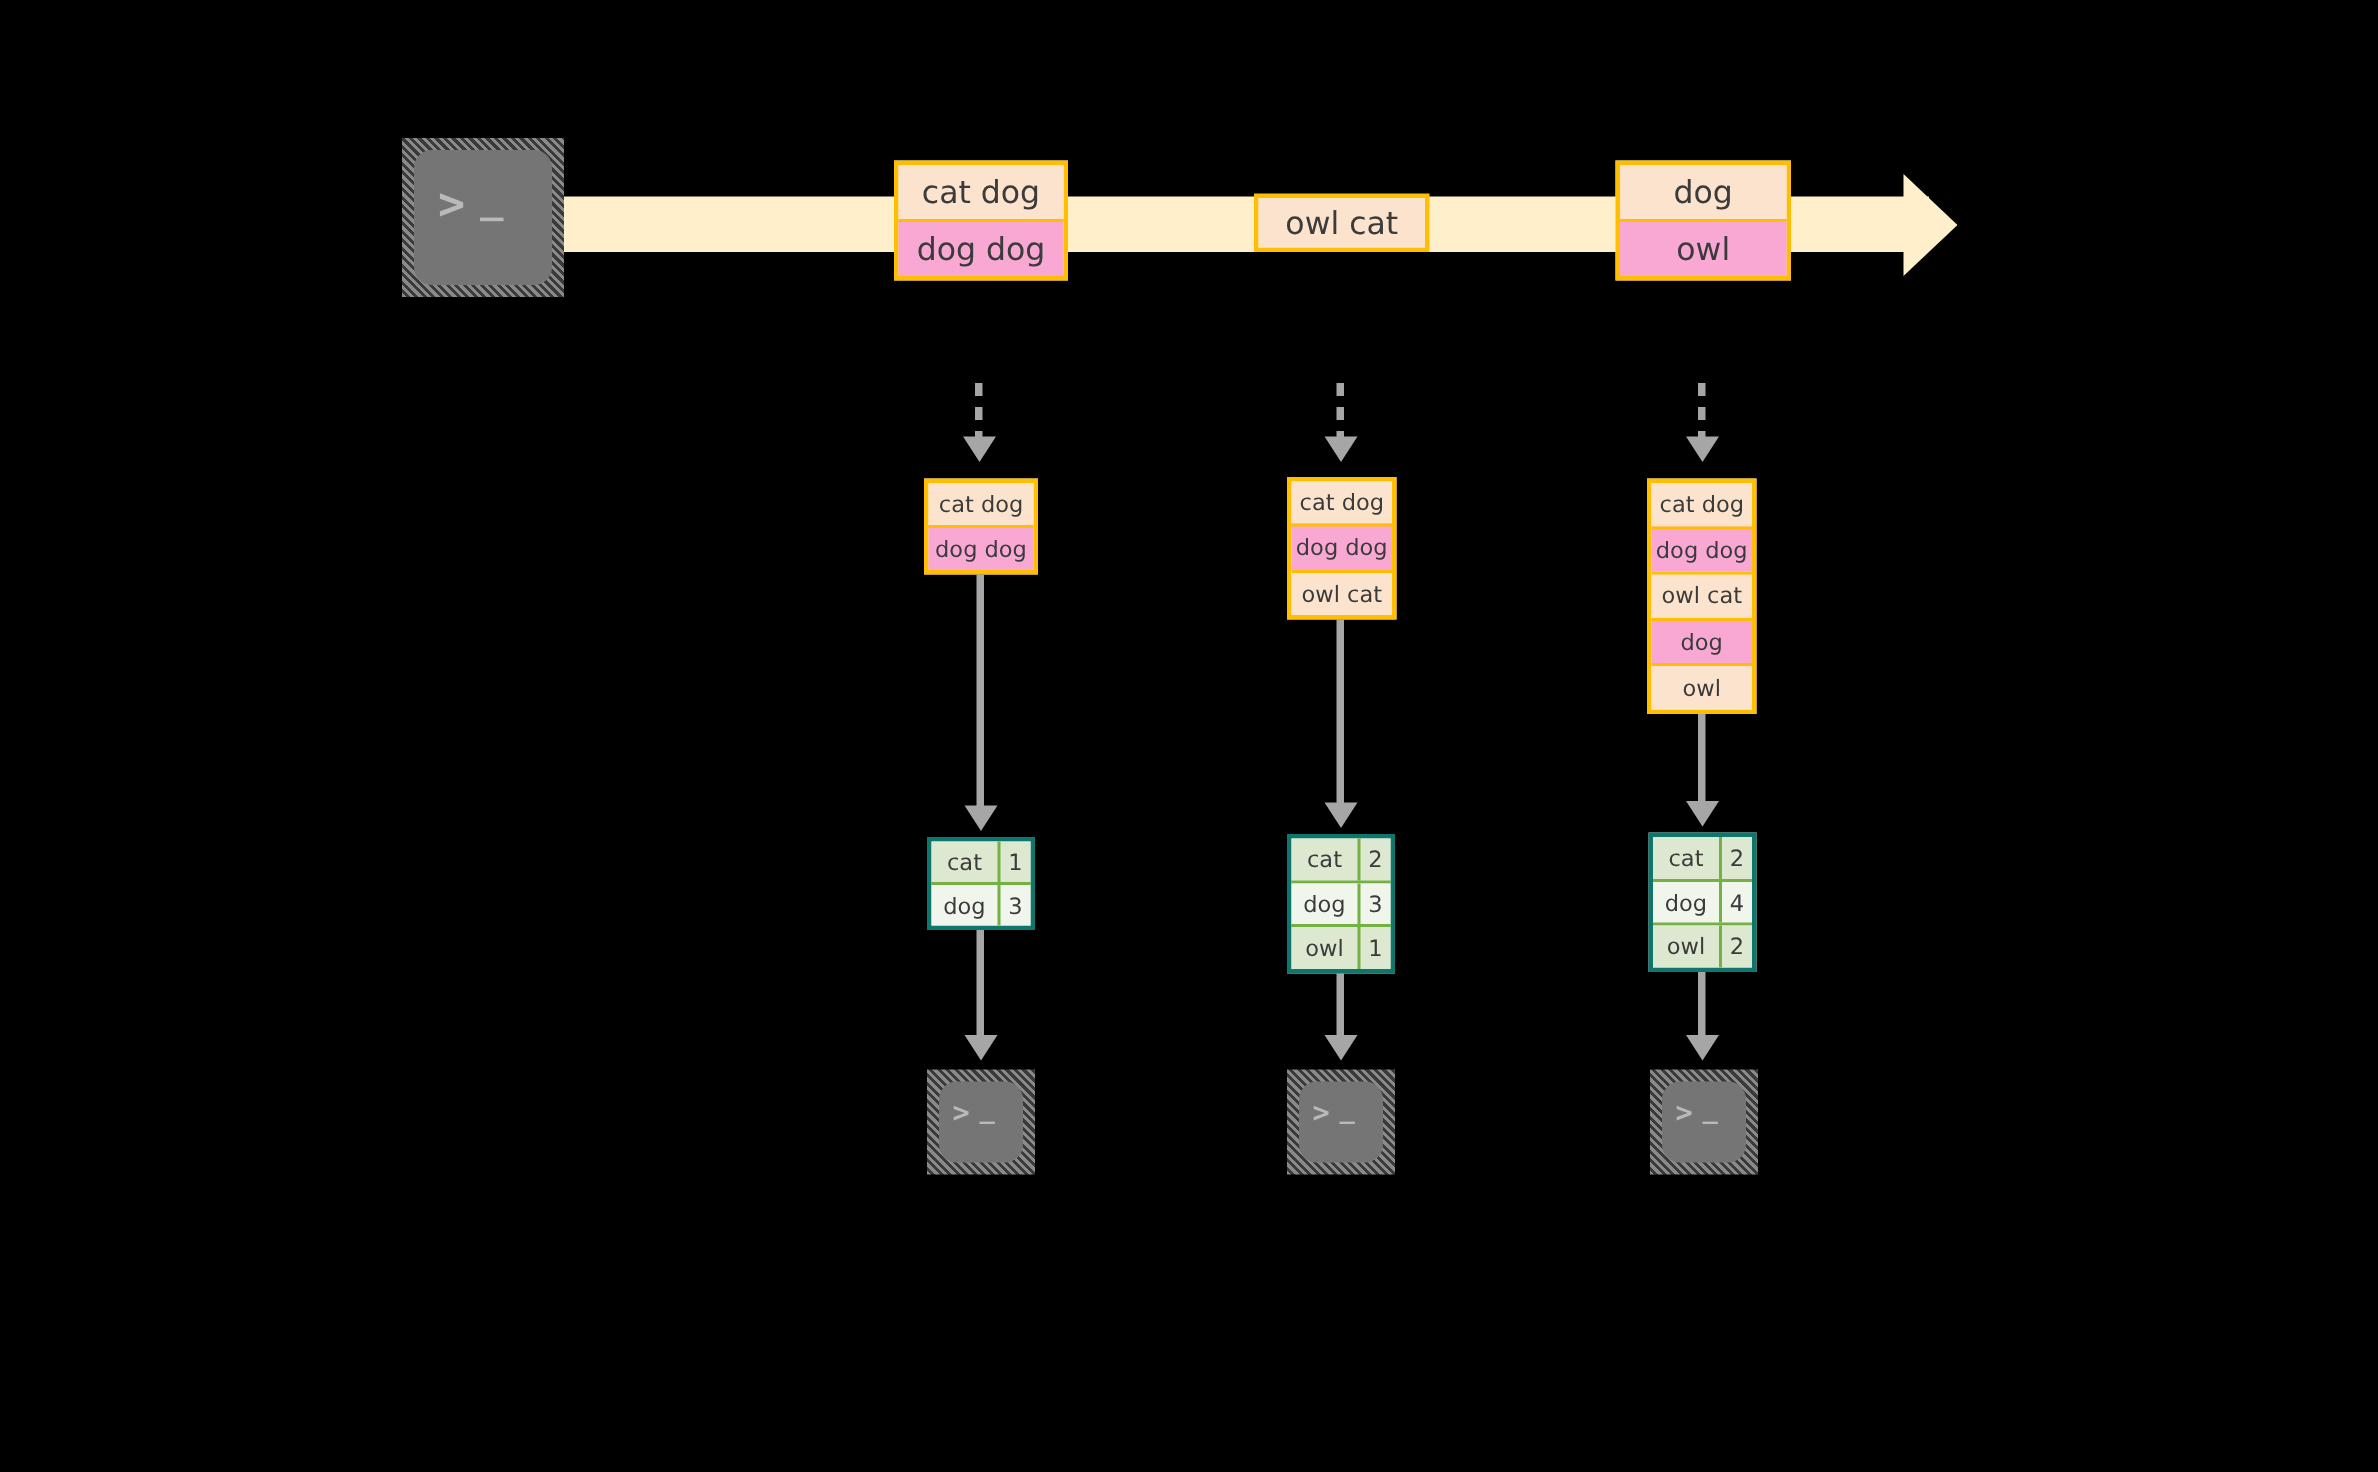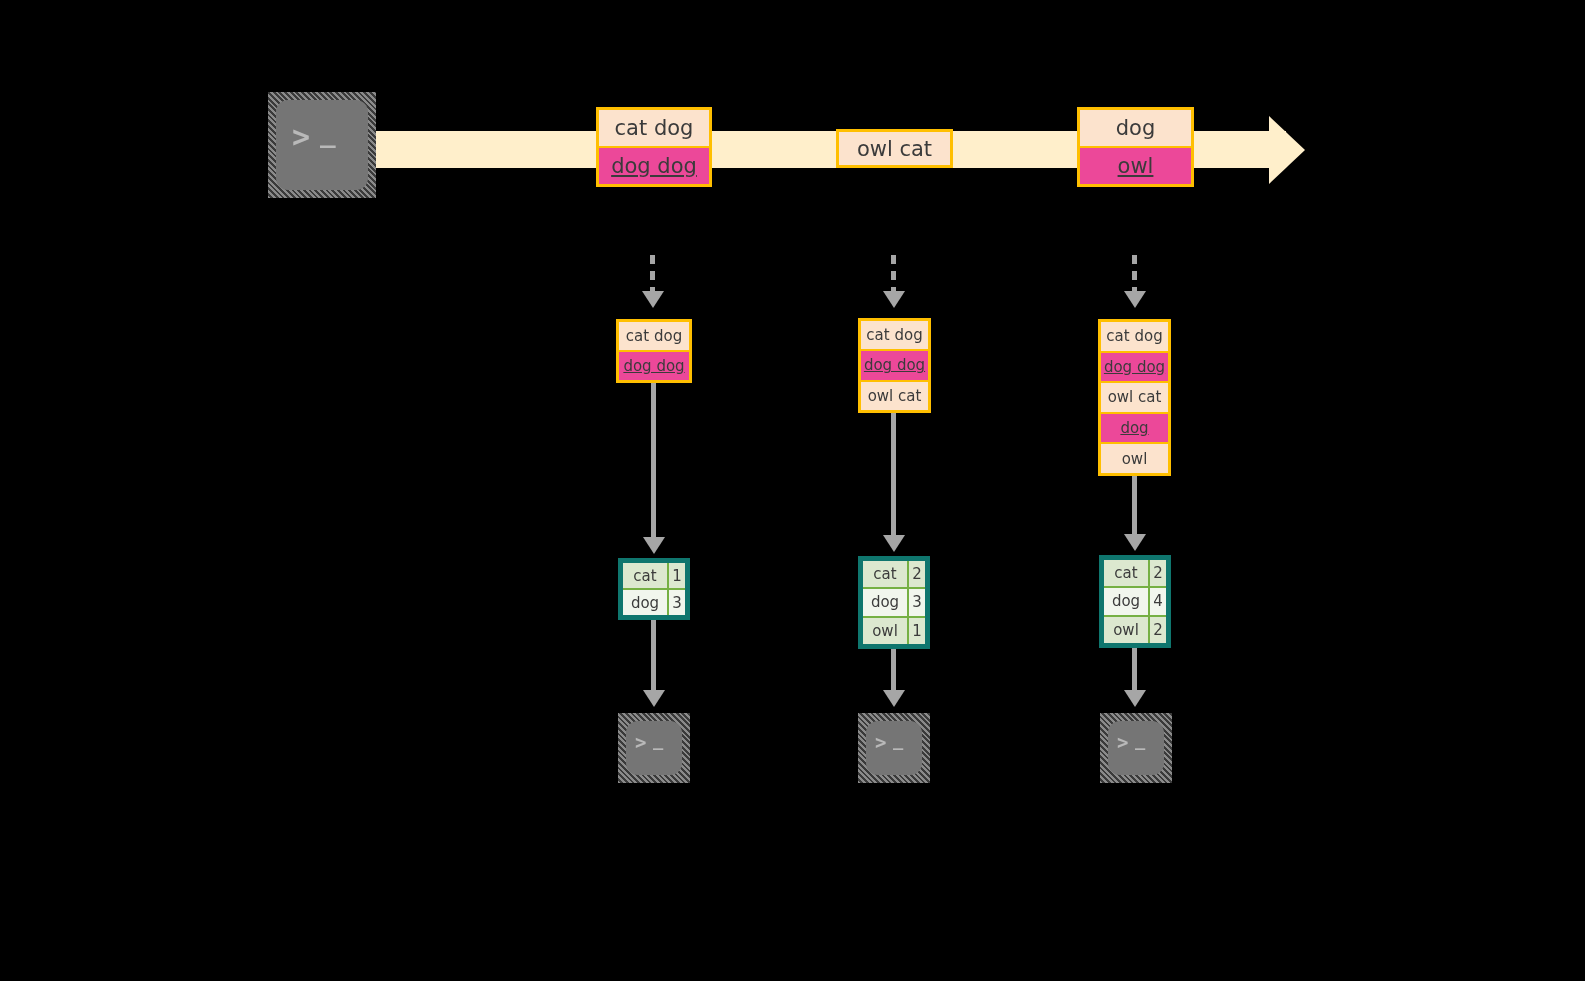--- a/index.html
+++ b/index.html
@@ -71,27 +71,27 @@
   .evt-row {
     box-sizing: border-box;
     display: flex;
     align-items: center;
     justify-content: center;
     color: #3b3b3b;
     white-space: nowrap;
     flex: 1 1 auto;
   }
   .evt-row.shade-a { background: #FCE3CD; }
-  .evt-row.shade-b { background: #ec4899; text-decoration: underline; }
+  .evt-row.shade-b { background: #f9a8d4; }
   .evt-row + .evt-row { border-top: 2px solid #FFBF00; }
 
   
   .res-table {
     box-sizing: border-box;
-    border: 5px solid #0f766e;
+    border: 3px solid #0f766e;
     display: flex;
     flex-direction: column;
     background: #EEF4E8;
   }
   .res-row {
     box-sizing: border-box;
     display: flex;
     flex: 1 1 auto;
   }
   .res-row + .res-row { border-top: 2px solid #75B043; }

